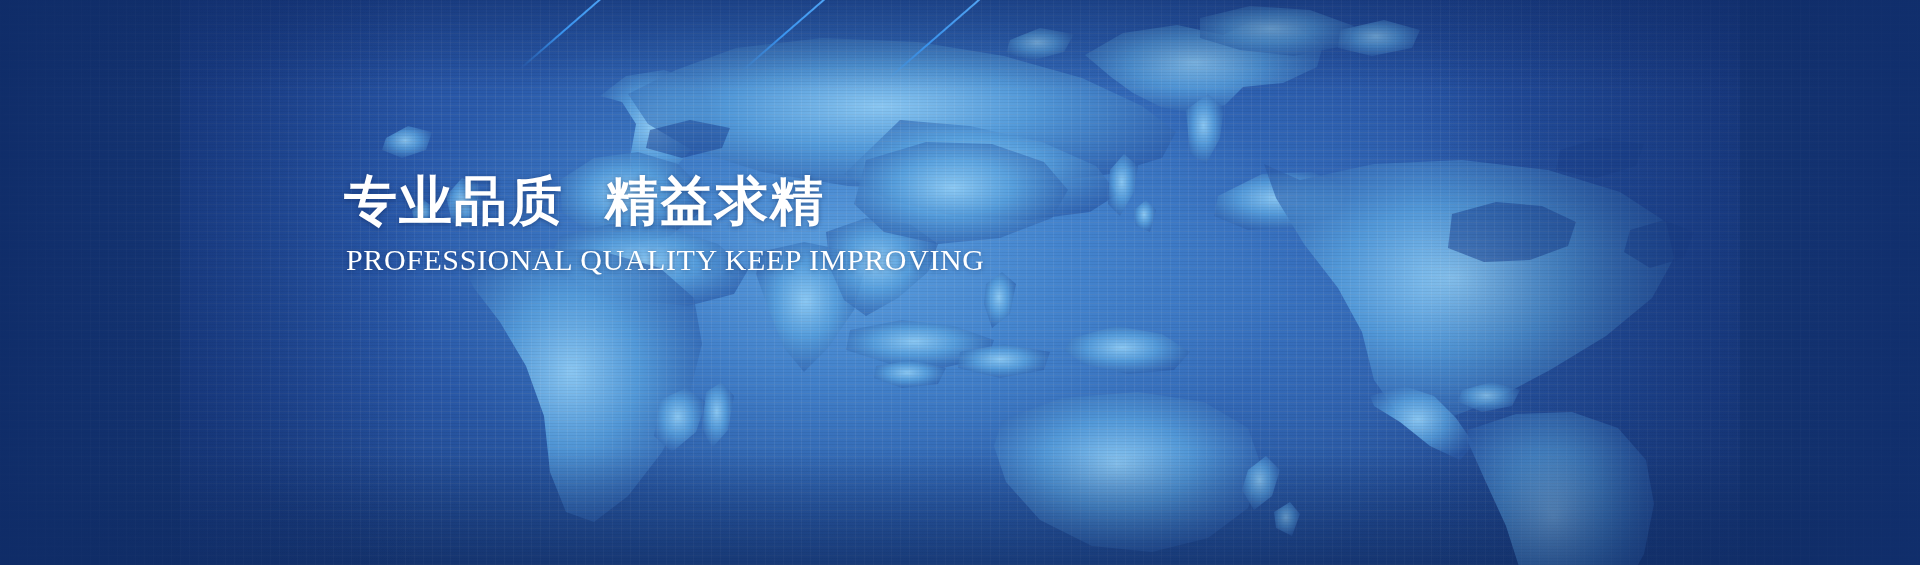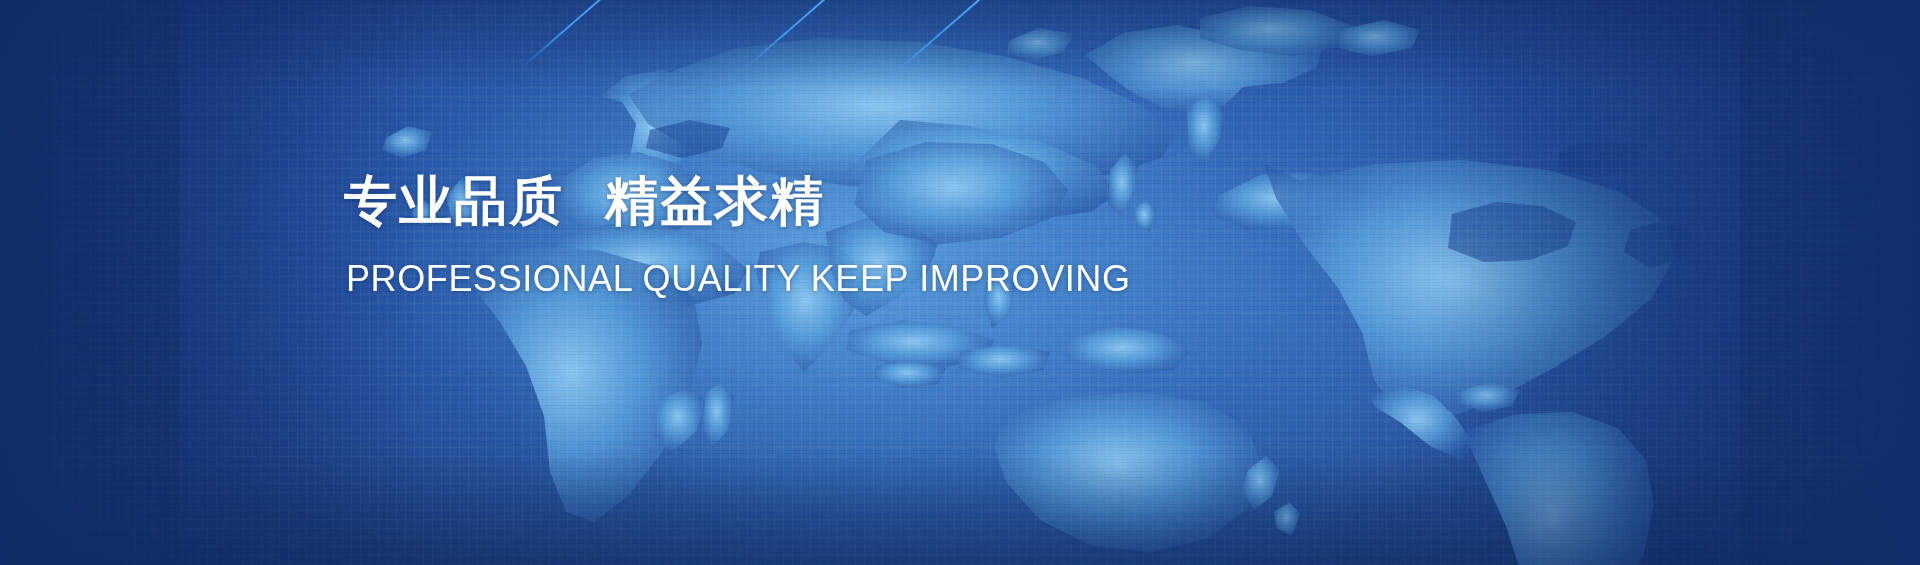--- a/index.html
+++ b/index.html
@@ -101,23 +101,23 @@
     font-family: "DejaVu Sans", "Liberation Sans", sans-serif;
     font-size: 53px;
     font-weight: 700;
     line-height: 1.18;
     letter-spacing: 2px;
     color: #ffffff;
     white-space: pre;
     text-shadow: 0 1px 5px rgba(8,32,80,0.45);
   }
   #headline-en {
-    margin: 26px 0 0 2px;
-    font-family: Liberation Sans, sans-serif;
-    font-size: 36px;
+    margin: 10px 0 0 2px;
+    font-family: Liberation Serif, serif;
+    font-size: 30px;
     font-weight: 400;
     line-height: 1.1;
     letter-spacing: 0.6px;
     color: #ffffff;
     white-space: pre;
     text-shadow: 0 1px 5px rgba(8,32,80,0.40);
   }
 </style>
 </head>
 <body>

